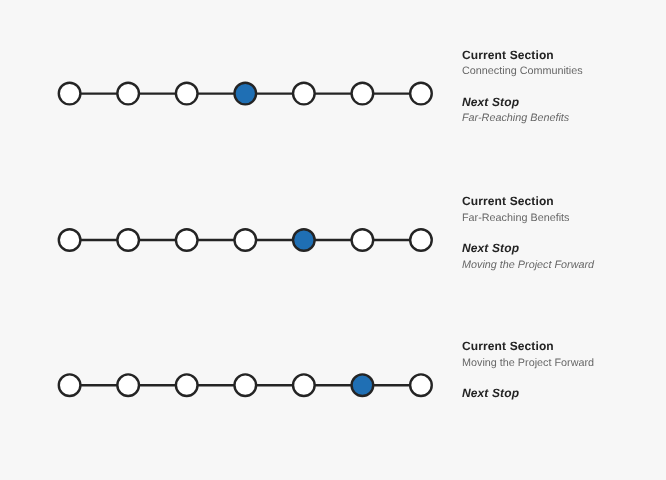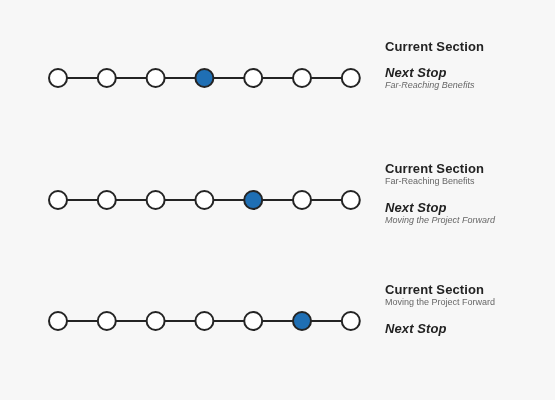--- a/index.html
+++ b/index.html
@@ -69,21 +69,21 @@
     width: 170px;
   }
   .info-group {
     margin: 0 0 13px 0;
   }
   .info-group:last-child {
     margin-bottom: 0;
     font-style: italic;
   }
   .info-label {
-    font-size: 13px;
+    font-size: 10px;
     font-weight: bold;
     color: #232323;
     line-height: 13px;
     letter-spacing: 0.1px;
     white-space: nowrap;
   }
   .info-value {
     font-size: 9px;
     font-weight: normal;
     color: #676767;
@@ -114,20 +114,21 @@
           <circle cx="106.60" cy="10" r="9" class="node"></circle>
           <circle cx="155.40" cy="10" r="9" class="node active"></circle>
           <circle cx="204.20" cy="10" r="9" class="node"></circle>
           <circle cx="253.00" cy="10" r="9" class="node"></circle>
           <circle cx="301.80" cy="10" r="9" class="node"></circle>
         </svg>
     </div>
     <div class="info">
       <div class="info-group">
         <div class="info-label">Current Section</div>
+        <div class="info-value">Connecting Communities</div>
       </div>
       <div class="info-group">
         <div class="info-label">Next Stop</div>
         <div class="info-value">Far-Reaching Benefits</div>
       </div>
     </div>
   </div>
 
   <div class="panel panel-2">
     <div class="track">

